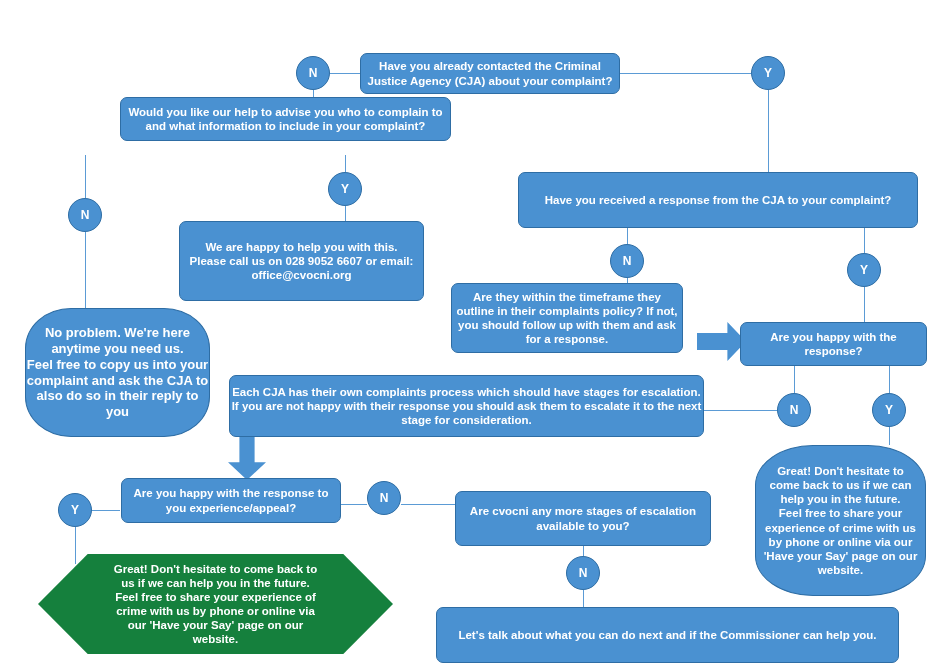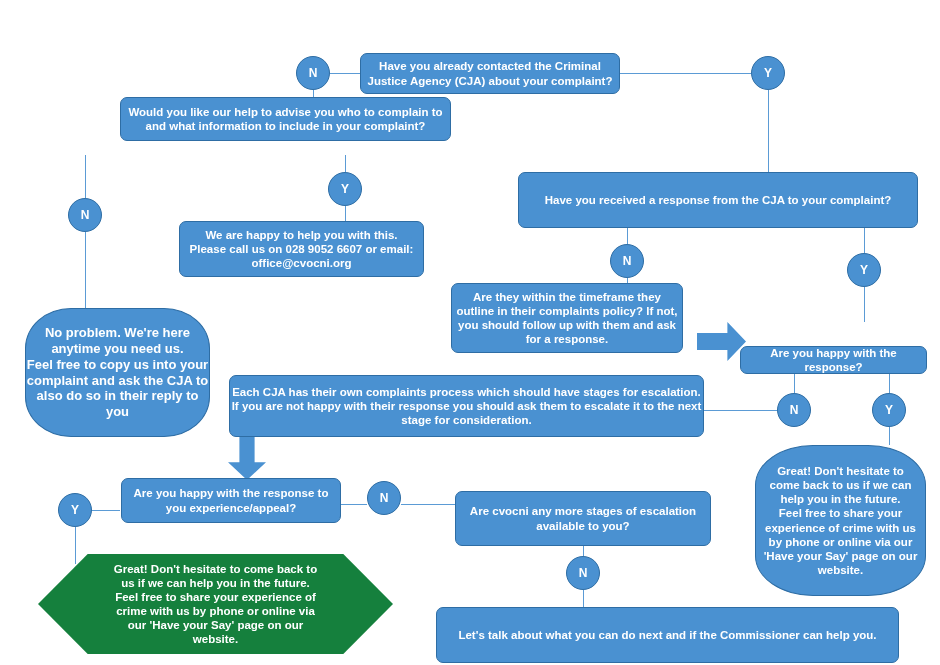--- a/index.html
+++ b/index.html
@@ -116,42 +116,42 @@
 Justice Agency (CJA) about your complaint?</div>
 
   <div class="node circle" style="left:751px; top:56px;">Y</div>
 
   <div class="node rect" style="left:80px; top:97px; width:331px; height:44px; font-size:11.5px;margin-left:40px;">Would you like our help to advise you who to complain to
 and what information to include in your complaint?</div>
 
   <div class="node circle" style="left:328px; top:172px;">Y</div>
   <div class="node circle" style="left:68px; top:198px;">N</div>
 
-  <div class="node rect" style="left:179px; top:221px; width:245px; height:56px; font-size:11.5px;">We are happy to help you with this.
+  <div class="node rect" style="left:179px; top:221px; width:245px; height:80px; font-size:11.5px;">We are happy to help you with this.
 Please call us on 028 9052 6607 or email:
 office@cvocni.org</div>
 
   <div class="node rounded" style="left:25px; top:308px; width:185px; height:129px; font-size:13px;">No problem. We're here
 anytime you need us.
 Feel free to copy us into your
 complaint and ask the CJA to
 also do so in their reply to
 you</div>
 
   <div class="node rect" style="left:518px; top:172px; width:400px; height:56px; font-size:11.5px;">Have you received a response from the CJA to your complaint?</div>
 
   <div class="node circle" style="left:610px; top:244px;">N</div>
   <div class="node circle" style="left:847px; top:253px;">Y</div>
 
   <div class="node rect" style="left:451px; top:283px; width:232px; height:70px; font-size:11.5px;">Are they within the timeframe they
 outline in their complaints policy? If not,
 you should follow up with them and ask
 for a response.</div>
 
-  <div class="node rect" style="left:740px; top:322px; width:187px; height:28px; font-size:11.5px;margin-top:24px;">Are you happy with the
+  <div class="node rect" style="left:740px; top:322px; width:187px; height:44px; font-size:11.5px;">Are you happy with the
 response?</div>
 
   <div class="node circle" style="left:777px; top:393px;">N</div>
   <div class="node circle" style="left:872px; top:393px;">Y</div>
 
   <div class="node rect" style="left:229px; top:375px; width:475px; height:62px; font-size:11.5px;">Each CJA has their own complaints process which should have stages for escalation.
 If you are not happy with their response you should ask them to escalate it to the next
 stage for consideration.</div>
 
   <div class="node rounded" style="left:755px; top:445px; width:171px; height:151px; font-size:11.5px; border-radius:58px / 40px;">Great! Don't hesitate to

